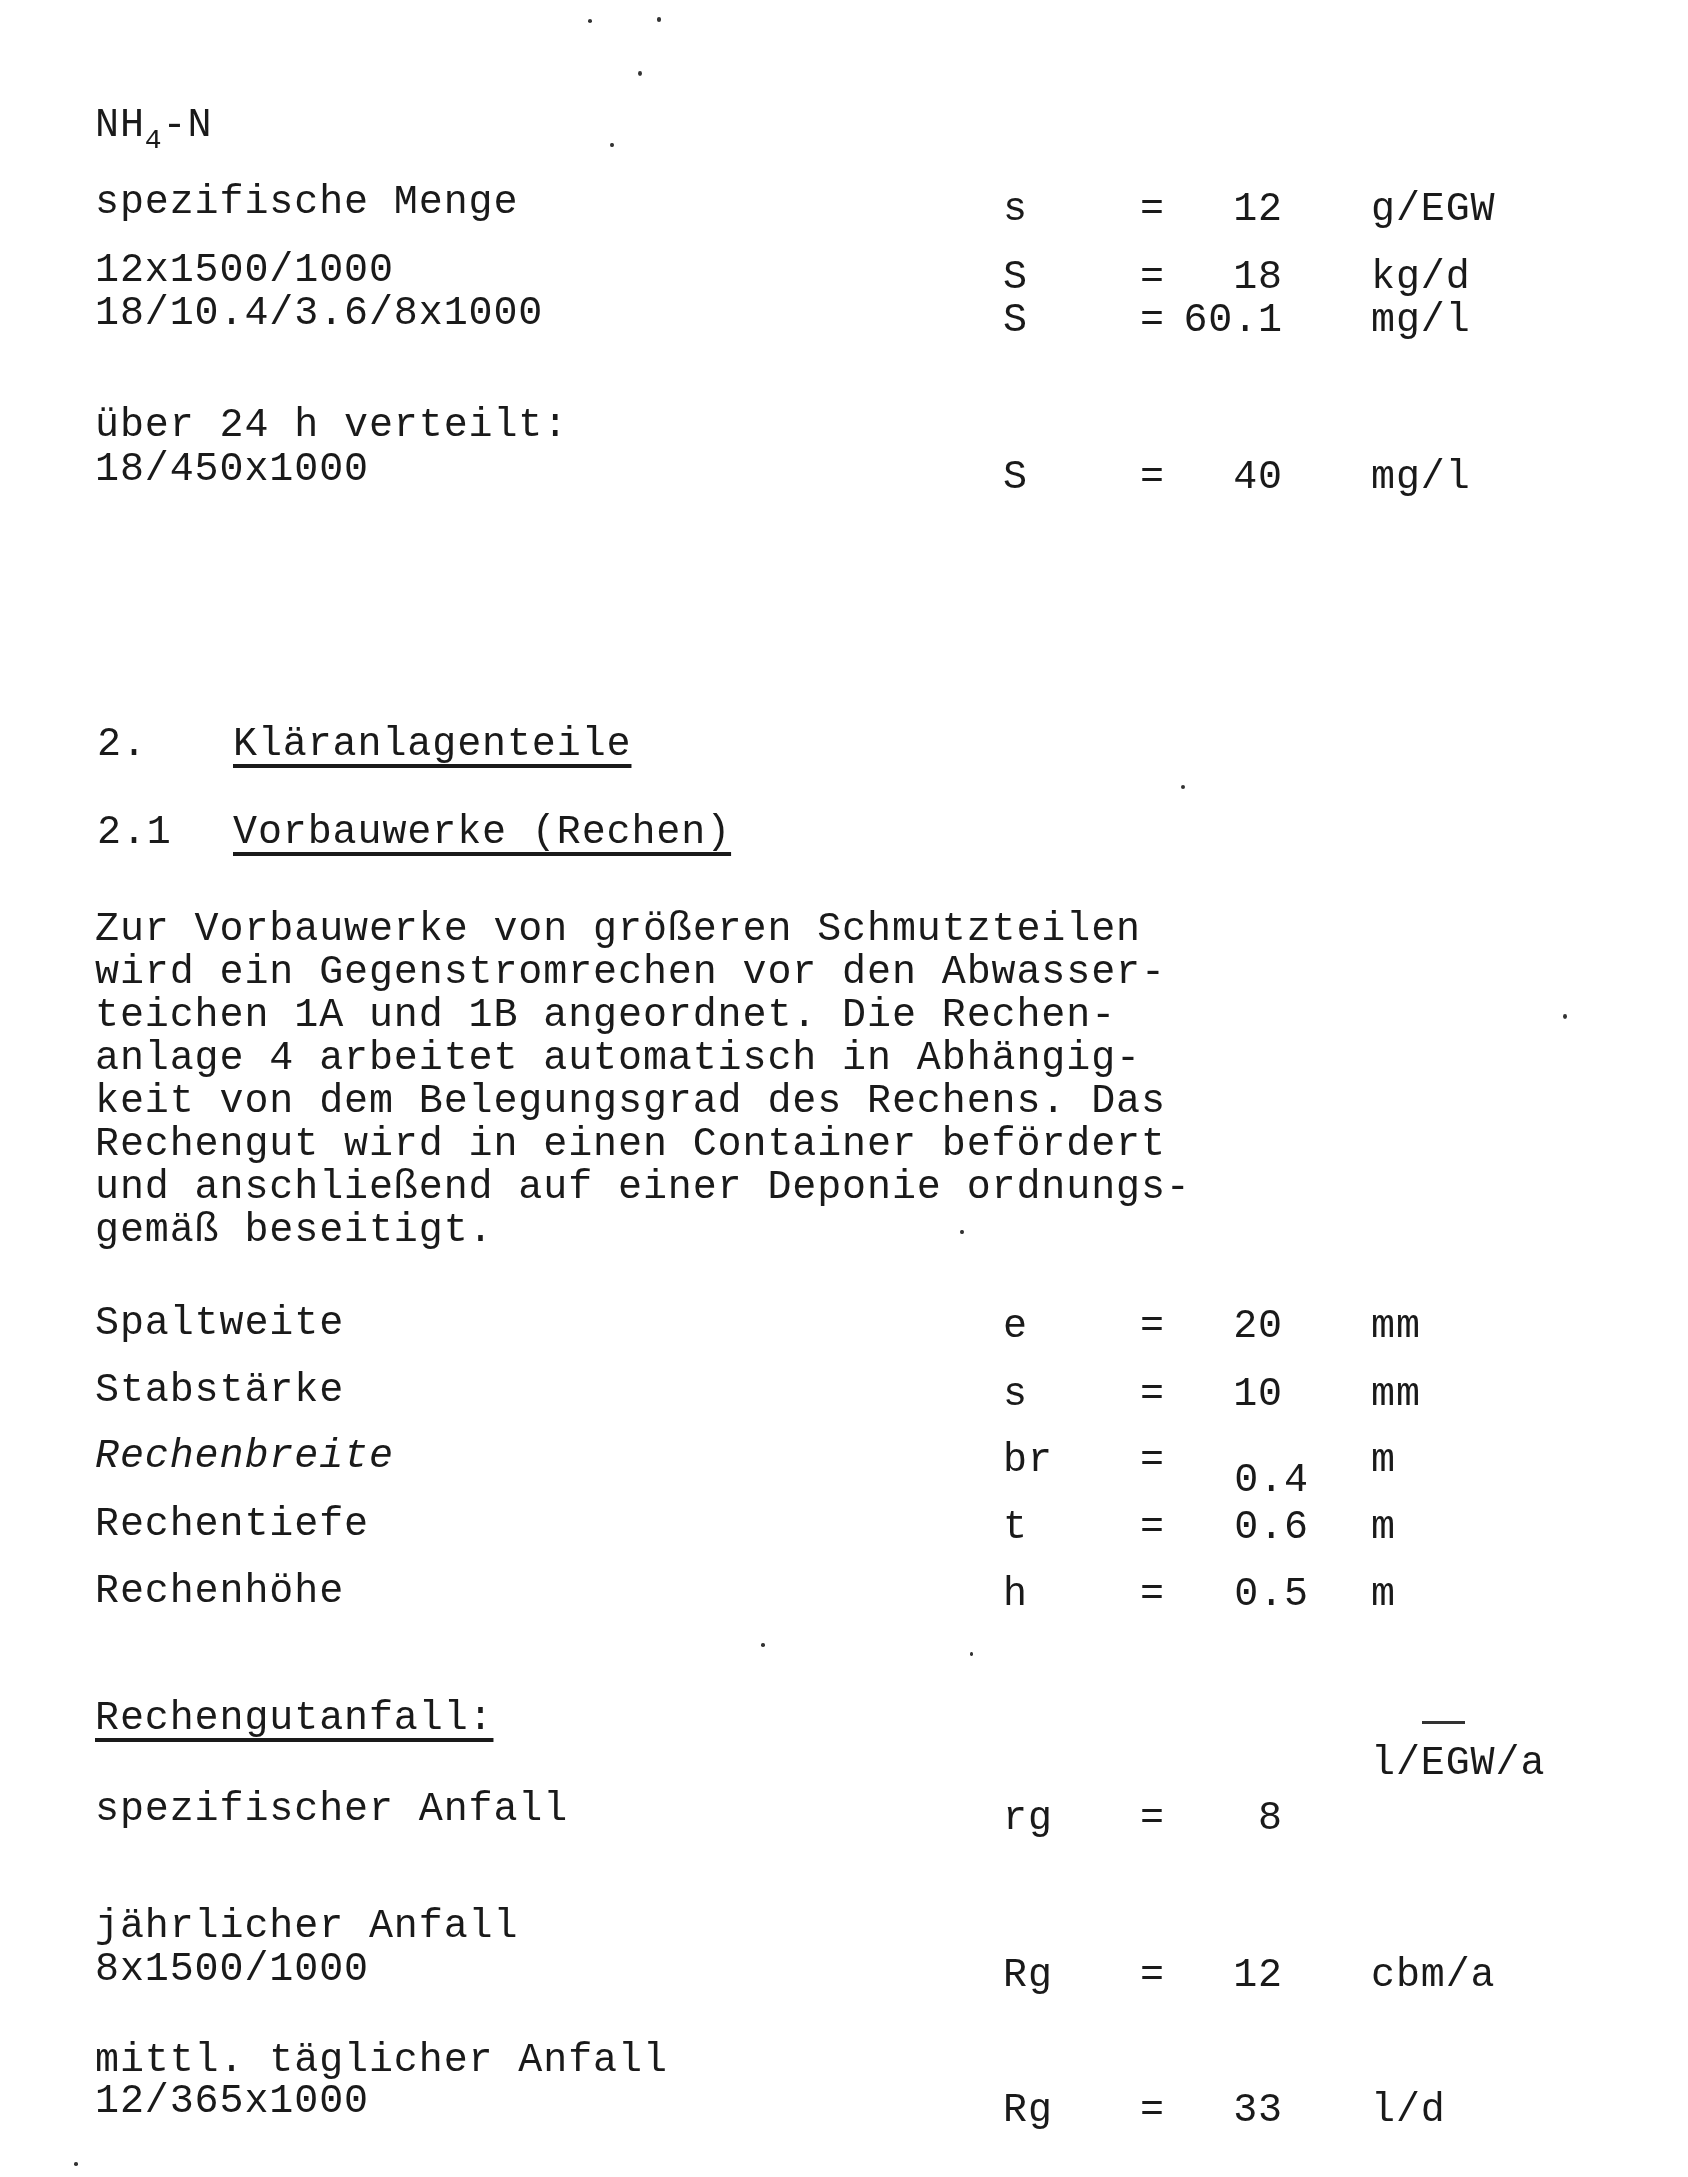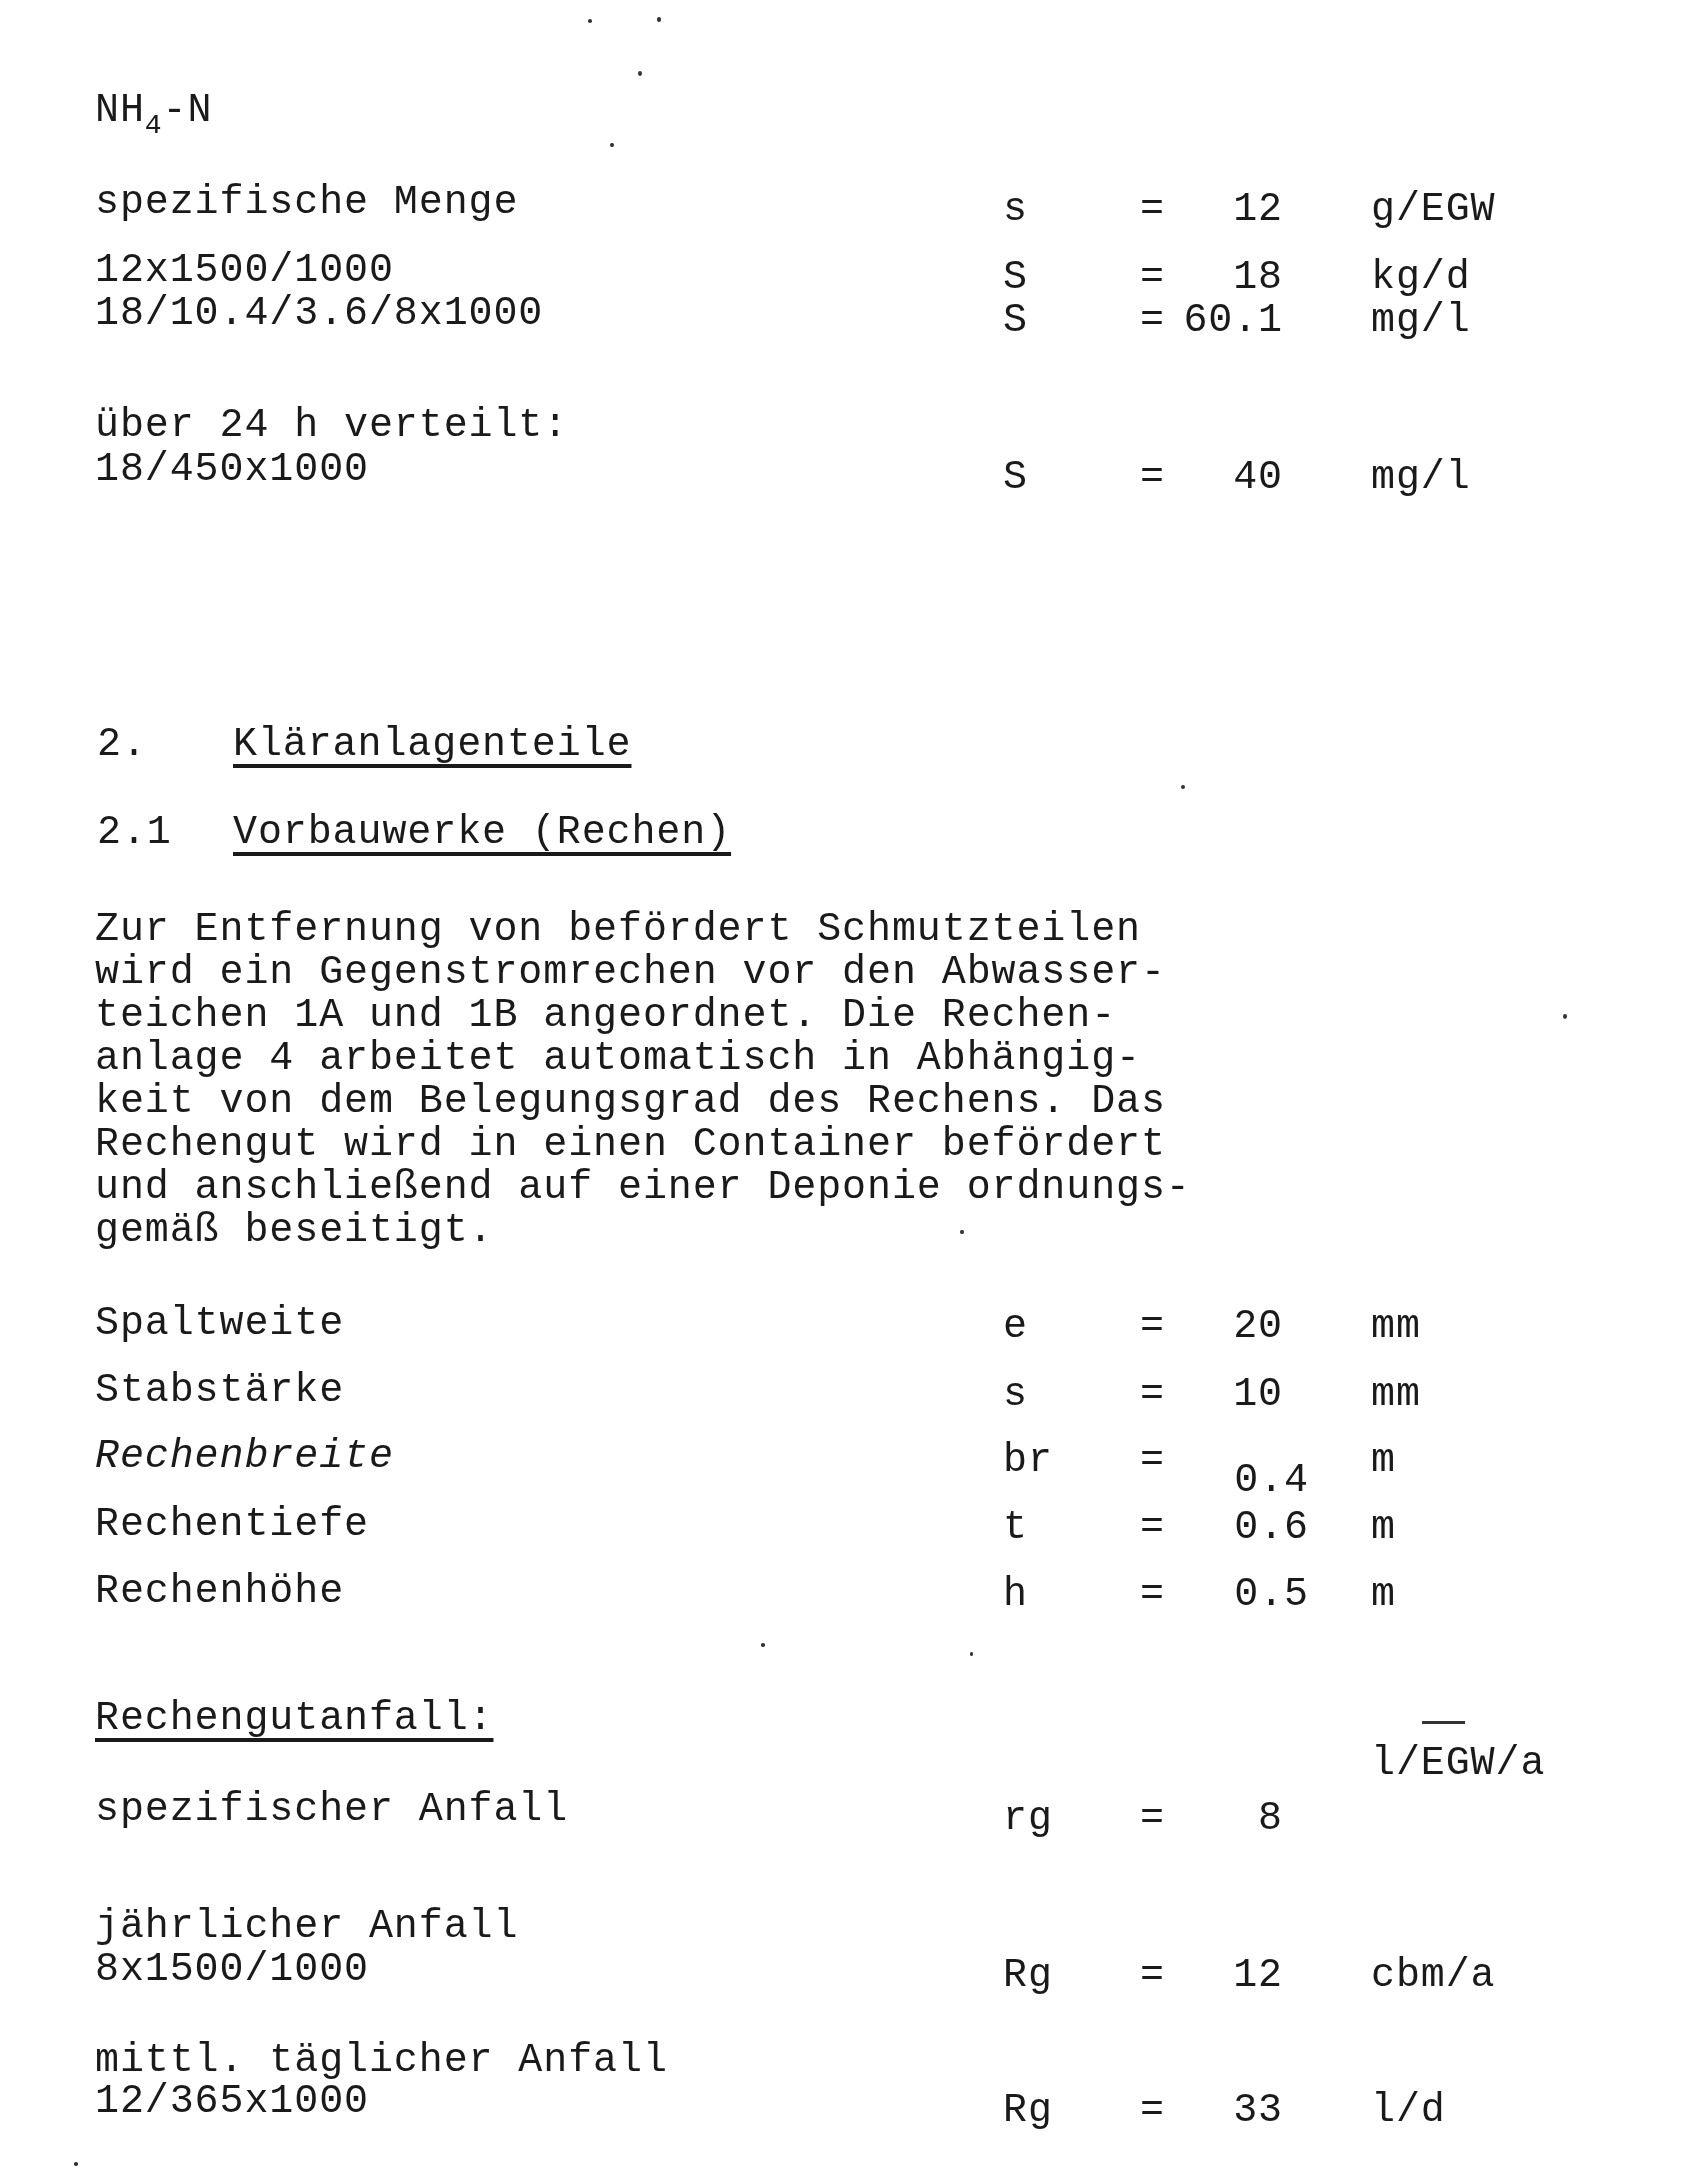--- a/index.html
+++ b/index.html
@@ -35,21 +35,21 @@
     .para div { white-space: pre; }
     .speck {
       position: absolute;
       background: #333;
       border-radius: 50%;
     }
   </style>
 </head>
 <body>
 
-<div class="abs label" style="top:91px;"><span>NH</span><span class="sub">4</span><span>-N</span></div>
+<div class="abs label" style="top:106px;"><span>NH</span><span class="sub">4</span><span>-N</span></div>
 
 <div>
   <div class="abs label" style="top:183px;">spezifische Menge</div>
   <div class="abs sym" style="top:190px;">s</div>
   <div class="abs eq" style="top:190px;">=</div>
   <div class="abs val" style="top:190px;">12</div>
   <div class="abs unit" style="top:190px;">g/EGW</div>
 </div>
 
 <div>
@@ -81,21 +81,21 @@
   <div class="abs" style="left:97px; top:725px;">2.</div>
   <div class="abs ul" style="left:233px; top:725px;">Kläranlagenteile</div>
 </div>
 
 <div>
   <div class="abs" style="left:97px; top:813px;">2.1</div>
   <div class="abs ul" style="left:233px; top:813px;">Vorbauwerke (Rechen)</div>
 </div>
 
 <div class="para">
-  <div>Zur Entfernung von befördert Schmutzteilen</div>
+  <div>Zur Vorbauwerke von größeren Schmutzteilen</div>
   <div>wird ein Gegenstromrechen vor den Abwasser-</div>
   <div>teichen 1A und 1B angeordnet. Die Rechen-</div>
   <div>anlage 4 arbeitet automatisch in Abhängig-</div>
   <div>keit von dem Belegungsgrad des Rechens. Das</div>
   <div>Rechengut wird in einen Container befördert</div>
   <div>und anschließend auf einer Deponie ordnungs-</div>
   <div>gemäß beseitigt.</div>
 </div>
 
 <div>

